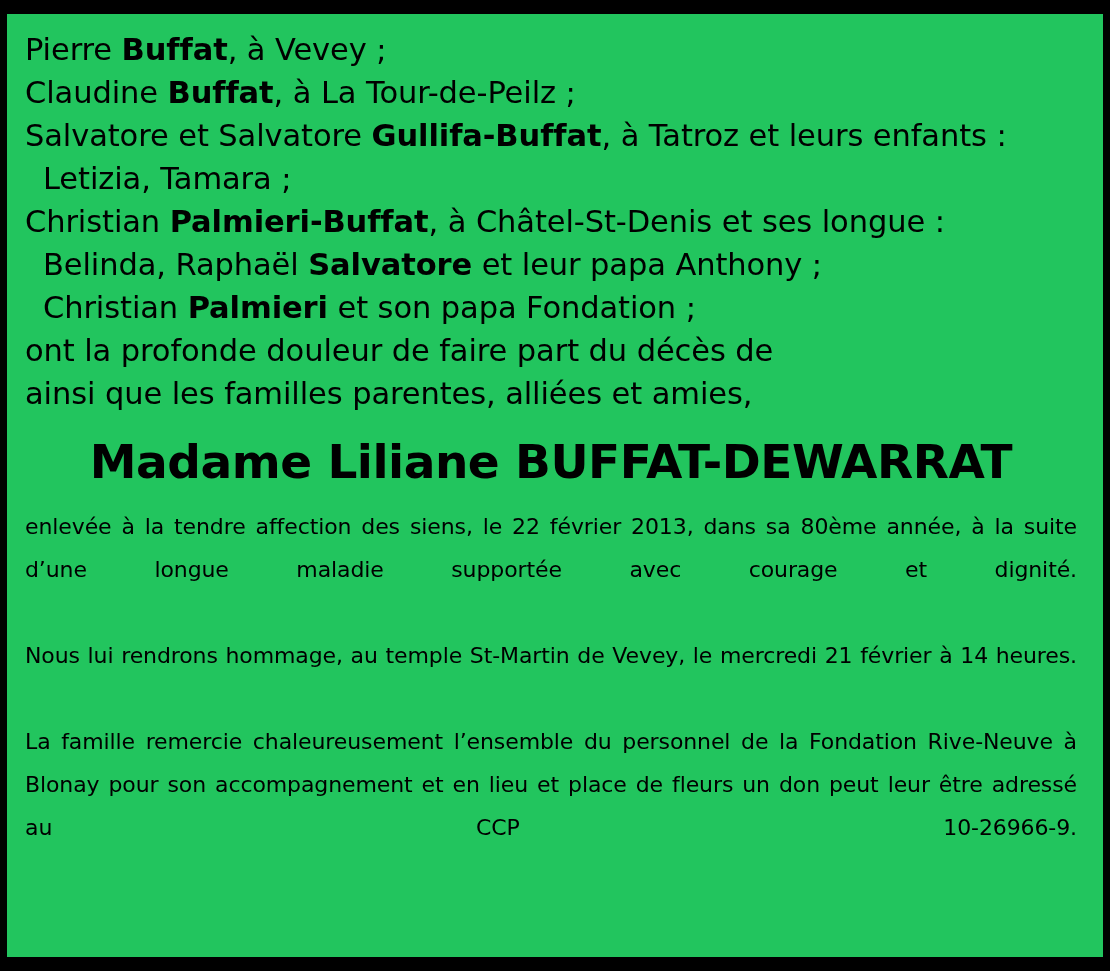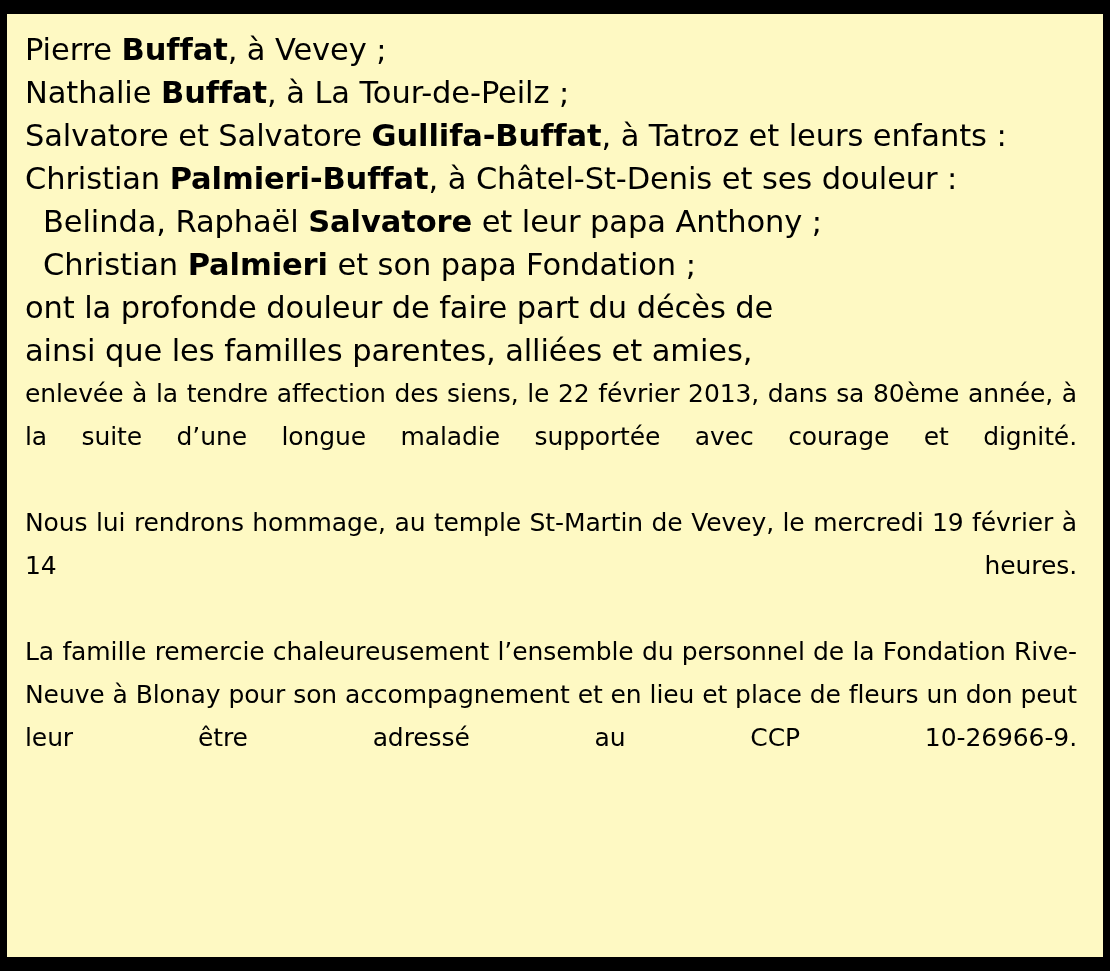--- a/index.html
+++ b/index.html
@@ -8,21 +8,21 @@
     background: #ffffff;
   }
   body {
     font-family: "DejaVu Sans", sans-serif;
   }
   .notice {
     position: relative;
     width: 1110px;
     height: 971px;
     box-sizing: border-box;
-    background: #fef9c3;
+    background: #22c55e;
     overflow: hidden;
   }
   .frame-top {
     position: absolute;
     left: 0;
     top: 0;
     width: 1110px;
     height: 14px;
     background: #000000;
   }
@@ -78,21 +78,21 @@
     line-height: 82px;
     font-weight: bold;
     letter-spacing: -0.5px;
     color: #000000;
     white-space: nowrap;
     margin-top: 6px;
     margin-bottom: 2px;
   }
   .para {
     color: #000000;
-    font-size: 25px;
+    font-size: 22px;
     line-height: 43px;
     text-align: justify;
     text-justify: inter-word;
     letter-spacing: -0.1px;
   }
   
   .para::after {
     content: "";
     display: inline-block;
     width: 100%;
@@ -108,49 +108,53 @@
   <div class="frame-left"></div>
   <div class="frame-right"></div>
 
   <div class="content">
 
     <div class="line">
       <span>Pierre </span><b>Buffat</b><span>, à Vevey ;</span>
     </div>
 
     <div class="line">
-      <span>Nathalie </span><b>Buffat</b><span>, à La Tour-de-Peilz ;</span>
+      <span>Claudine </span><b>Buffat</b><span>, à La Tour-de-Peilz ;</span>
     </div>
 
     <div class="line">
       <span>Salvatore et Salvatore </span><b>Gullifa-Buffat</b><span>, à Tatroz et  leurs enfants :</span>
     </div>
 
+    <div class="line indent">
+      <span>Letizia, Tamara ;</span><b></b><span></span>
+    </div>
 
     <div class="line">
-      <span>Christian </span><b>Palmieri-Buffat</b><span>, à Châtel-St-Denis et ses douleur :</span>
+      <span>Christian </span><b>Palmieri-Buffat</b><span>, à Châtel-St-Denis et ses longue :</span>
     </div>
 
     <div class="line indent">
       <span>Belinda, Raphaël </span><b>Salvatore</b><span> et leur papa Anthony ;</span>
     </div>
 
     <div class="line indent">
       <span>Christian </span><b>Palmieri</b><span> et son papa Fondation ;</span>
     </div>
 
     <div class="line">
       <span>ont la profonde douleur de faire part du décès de</span>
     </div>
 
     <div class="line">
       <span>ainsi que les familles parentes, alliées et amies,</span>
     </div>
 
+    <div class="deceased-name">Madame Liliane BUFFAT-DEWARRAT</div>
 
     <div class="para">enlevée à la tendre affection des siens, le 22 février 2013, dans sa 80ème année, à la suite d’une longue maladie supportée avec courage et dignité.</div>
 
-    <div class="para">Nous lui rendrons hommage, au temple St-Martin de Vevey, le mercredi 19 février à 14 heures.</div>
+    <div class="para">Nous lui rendrons hommage, au temple St-Martin de Vevey, le mercredi 21 février à 14 heures.</div>
 
     <div class="para">La famille remercie chaleureusement l’ensemble du personnel de la Fondation Rive-Neuve à Blonay pour son accompagnement et en lieu et place de fleurs un don peut leur être adressé au CCP 10-26966-9.</div>
 
   </div>
 </div>
 
 </body></html>

